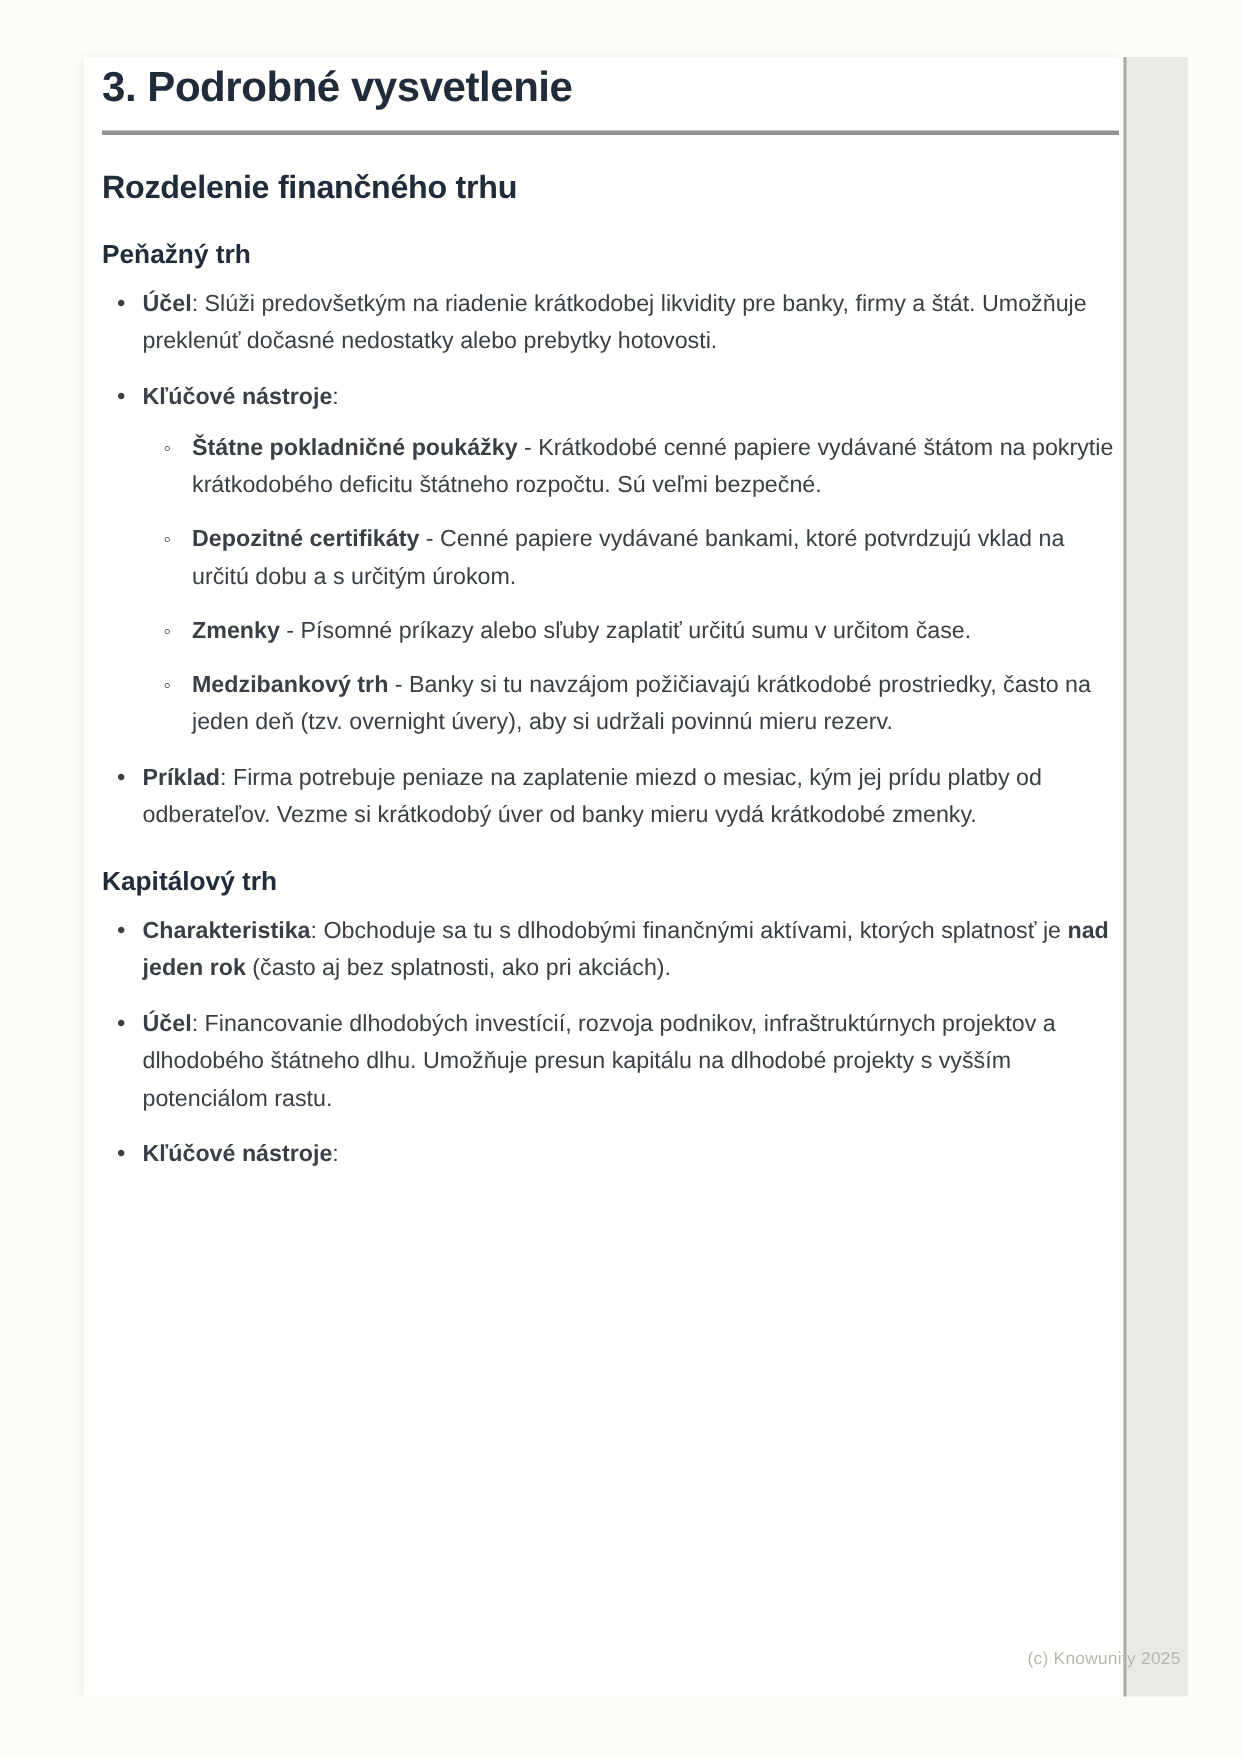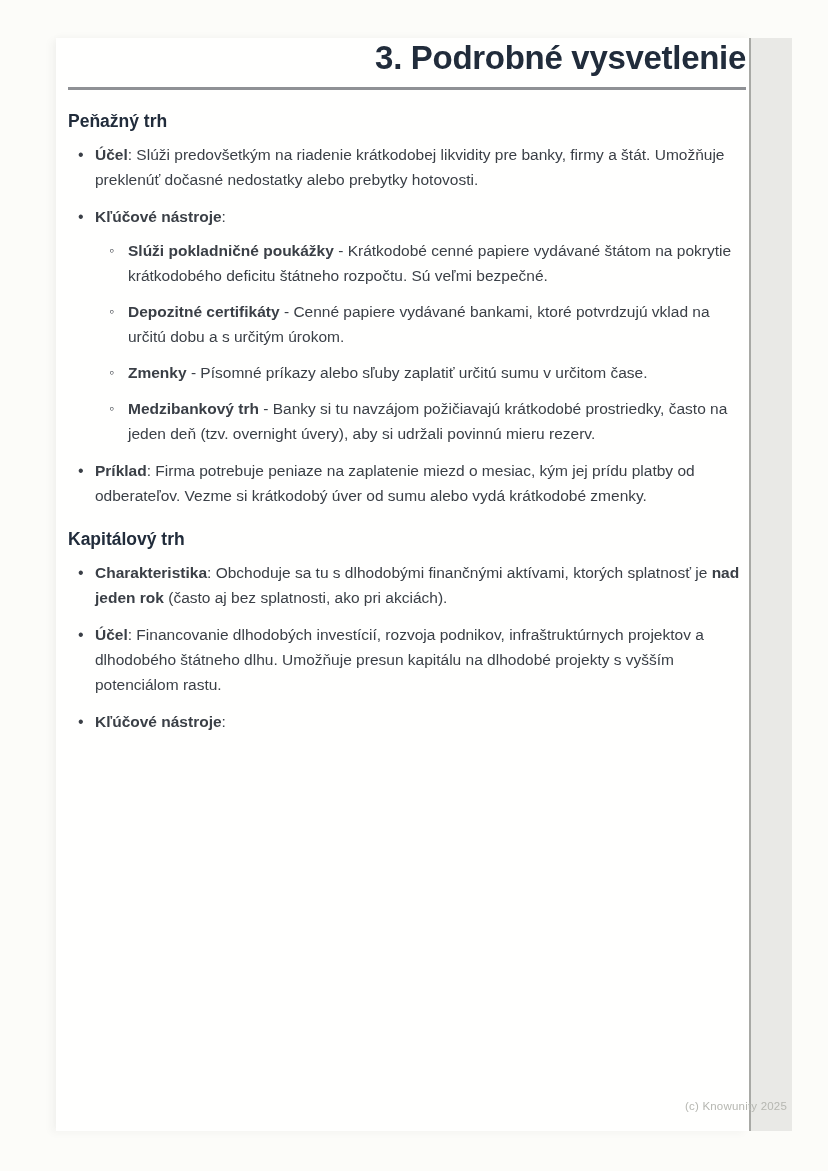--- a/index.html
+++ b/index.html
@@ -26,25 +26,24 @@
     background:var(--page_bg);
     box-shadow:-5px 2px 8px rgba(0,0,0,0.035), 0 -3px 6px rgba(0,0,0,0.02);
   }
   .content{
     position:absolute;left:12px;top:4px;width:678px;
     color:var(--body);
     font-size:15.5px;line-height:25px;
   }
   h1{
     margin:0;
-    font-size:33px;line-height:32px;
+    font-size:28px;line-height:32px;
     color:var(--heading);
     letter-spacing:-0.3px;
     font-weight:700;
-    text-align:right;
   }
   .rule{height:3px;background:var(--rule);margin-top:13px;}
   p.lead{
     margin:14px 0 0;
     text-align:justify;
     word-spacing:4.5px;
   }
   h2{
     margin:22px 0 0;
     font-size:21.5px;line-height:26px;
@@ -100,44 +99,45 @@
   }
 </style>
 </head>
 <body>
 
 <div class="page">
   <div class="content">
     <h1>3. Podrobné vysvetlenie</h1>
     <div class="rule"></div>
     <div id="doc-blocks">
+        <h2>Rozdelenie finančného trhu</h2>
         <h3>Peňažný trh</h3>
         <ul class="doc-list">
           <li>
             <div class="li-text"><span class="b">Účel</span><span>: Slúži predovšetkým na riadenie krátkodobej likvidity pre banky, firmy a štát. Umožňuje preklenúť dočasné nedostatky alebo prebytky hotovosti.</span></div>
           </li>
           <li>
             <div class="li-text"><span class="b">Kľúčové nástroje</span><span>:</span></div>
             <ul class="doc-sublist">
               <li>
-                <div class="li-text"><span class="b">Slúži pokladničné poukážky</span><span> - Krátkodobé cenné papiere vydávané štátom na pokrytie krátkodobého deficitu štátneho rozpočtu. Sú veľmi bezpečné.</span></div>
+                <div class="li-text"><span class="b">Štátne pokladničné poukážky</span><span> - Krátkodobé cenné papiere vydávané štátom na pokrytie krátkodobého deficitu štátneho rozpočtu. Sú veľmi bezpečné.</span></div>
               </li>
               <li>
                 <div class="li-text"><span class="b">Depozitné certifikáty</span><span> - Cenné papiere vydávané bankami, ktoré potvrdzujú vklad na určitú dobu a s určitým úrokom.</span></div>
               </li>
               <li>
                 <div class="li-text"><span class="b">Zmenky</span><span> - Písomné príkazy alebo sľuby zaplatiť určitú sumu v určitom čase.</span></div>
               </li>
               <li>
                 <div class="li-text"><span class="b">Medzibankový trh</span><span> - Banky si tu navzájom požičiavajú krátkodobé prostriedky, často na jeden deň (tzv. </span><span class="i">overnight</span><span> úvery), aby si udržali povinnú mieru rezerv.</span></div>
               </li>
             </ul>
           </li>
           <li>
-            <div class="li-text"><span class="b">Príklad</span><span>: Firma potrebuje peniaze na zaplatenie miezd o mesiac, kým jej prídu platby od odberateľov. Vezme si krátkodobý úver od sumu alebo vydá krátkodobé zmenky.</span></div>
+            <div class="li-text"><span class="b">Príklad</span><span>: Firma potrebuje peniaze na zaplatenie miezd o mesiac, kým jej prídu platby od odberateľov. Vezme si krátkodobý úver od banky mieru vydá krátkodobé zmenky.</span></div>
           </li>
         </ul>
         <h3>Kapitálový trh</h3>
         <ul class="doc-list">
           <li>
             <div class="li-text"><span class="b">Charakteristika</span><span>: Obchoduje sa tu s dlhodobými finančnými aktívami, ktorých splatnosť je </span><span class="b">nad jeden rok</span><span> (často aj bez splatnosti, ako pri akciách).</span></div>
           </li>
           <li>
             <div class="li-text"><span class="b">Účel</span><span>: Financovanie dlhodobých investícií, rozvoja podnikov, infraštruktúrnych projektov a dlhodobého štátneho dlhu. Umožňuje presun kapitálu na dlhodobé projekty s vyšším potenciálom rastu.</span></div>
           </li>

